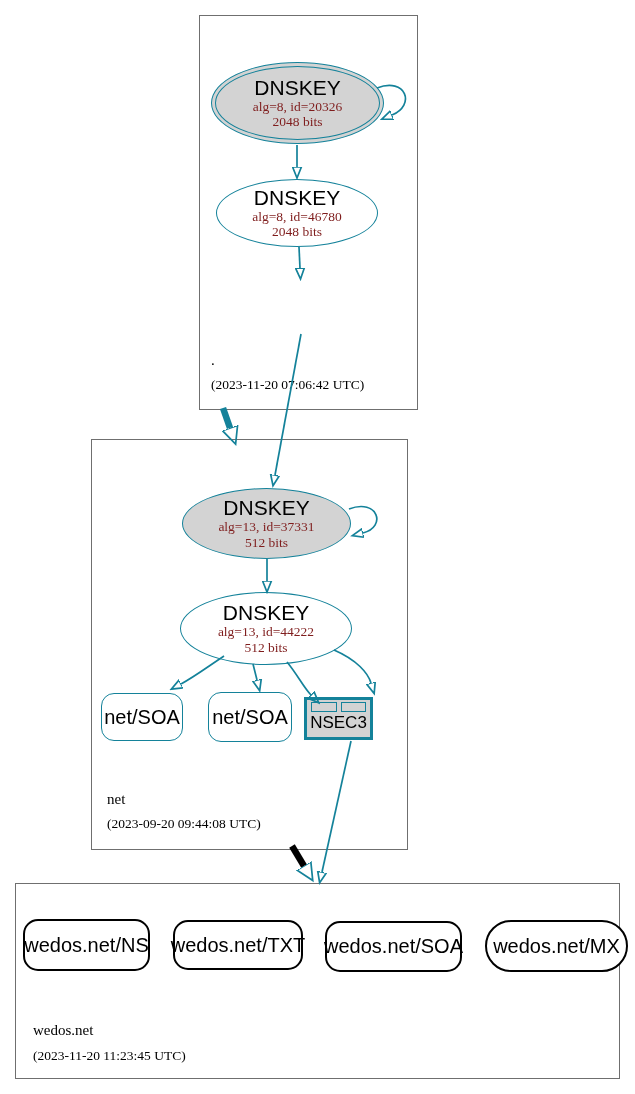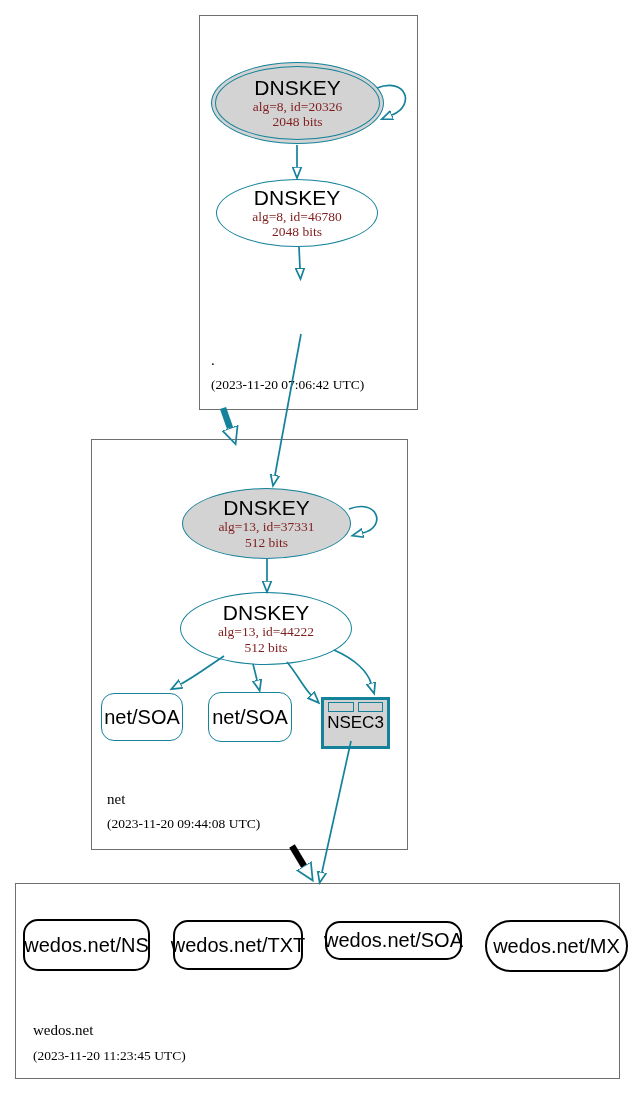--- a/index.html
+++ b/index.html
@@ -87,38 +87,38 @@
     <div class="node-detail">512 bits</div>
   </div>
 
   <div class="rrset" style="left:101px;top:693px;width:82px;height:48px;">
     <span>net/SOA</span>
   </div>
   <div class="rrset" style="left:208px;top:692px;width:84px;height:50px;">
     <span>net/SOA</span>
   </div>
 
-  <div class="nsec3" style="left:321px;top:697px;width:69px;height:52px;">
+  <div class="nsec3" style="left:304px;top:697px;width:69px;height:43px;">
     <div class="nsec3-cells">
       <div class="nsec3-cell"></div>
       <div class="nsec3-cell"></div>
     </div>
     <div class="nsec3-label">NSEC3</div>
   </div>
 
   <div class="zone-label" style="left:107px;top:791px;">net</div>
-  <div class="zone-ts" style="left:107px;top:816px;">(2023-11-20 09:44:08 UTC)</div>
+  <div class="zone-ts" style="left:107px;top:816px;">(2023-09-20 09:44:08 UTC)</div>
 
   <div class="rrset black" style="left:23px;top:919px;width:127px;height:52px;">
     <span>wedos.net/NS</span>
   </div>
   <div class="rrset black" style="left:173px;top:920px;width:130px;height:50px;">
     <span>wedos.net/TXT</span>
   </div>
-  <div class="rrset black" style="left:325px;top:921px;width:137px;height:39px;">
+  <div class="rrset black" style="left:325px;top:921px;width:137px;height:51px;">
     <span>wedos.net/SOA</span>
   </div>
   <div class="rrset black" style="left:485px;top:920px;width:143px;height:52px;border-radius:26px;">
     <span>wedos.net/MX</span>
   </div>
 
   <div class="zone-label" style="left:33px;top:1022px;">wedos.net</div>
   <div class="zone-ts" style="left:33px;top:1048px;">(2023-11-20 11:23:45 UTC)</div>
 
   <svg id="edges" width="635" height="1094" viewBox="0 0 635 1094">

